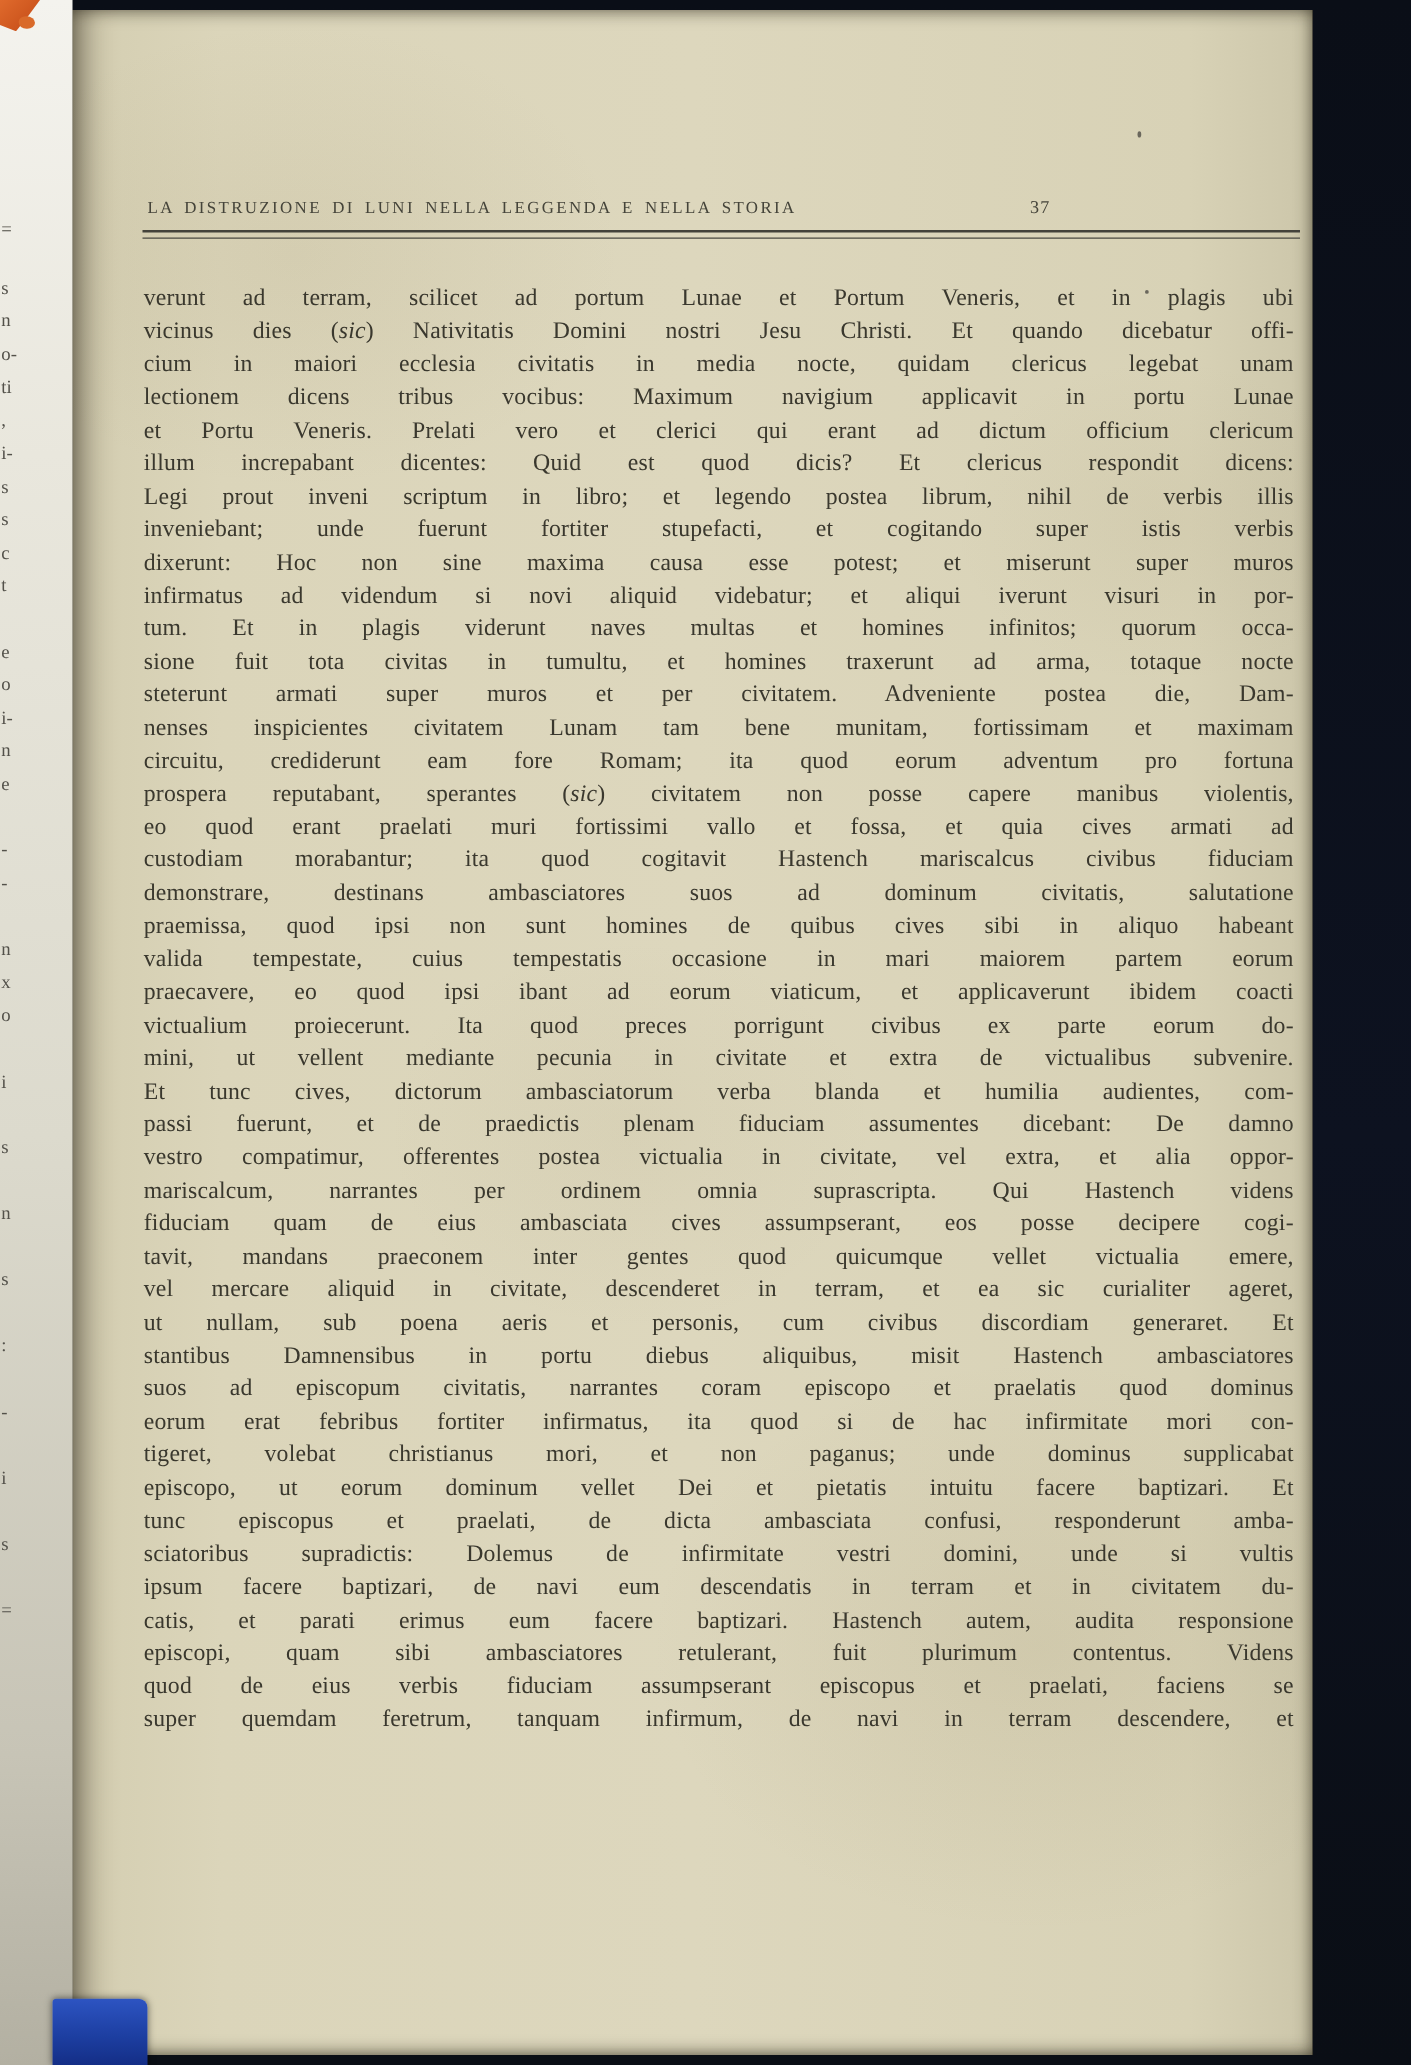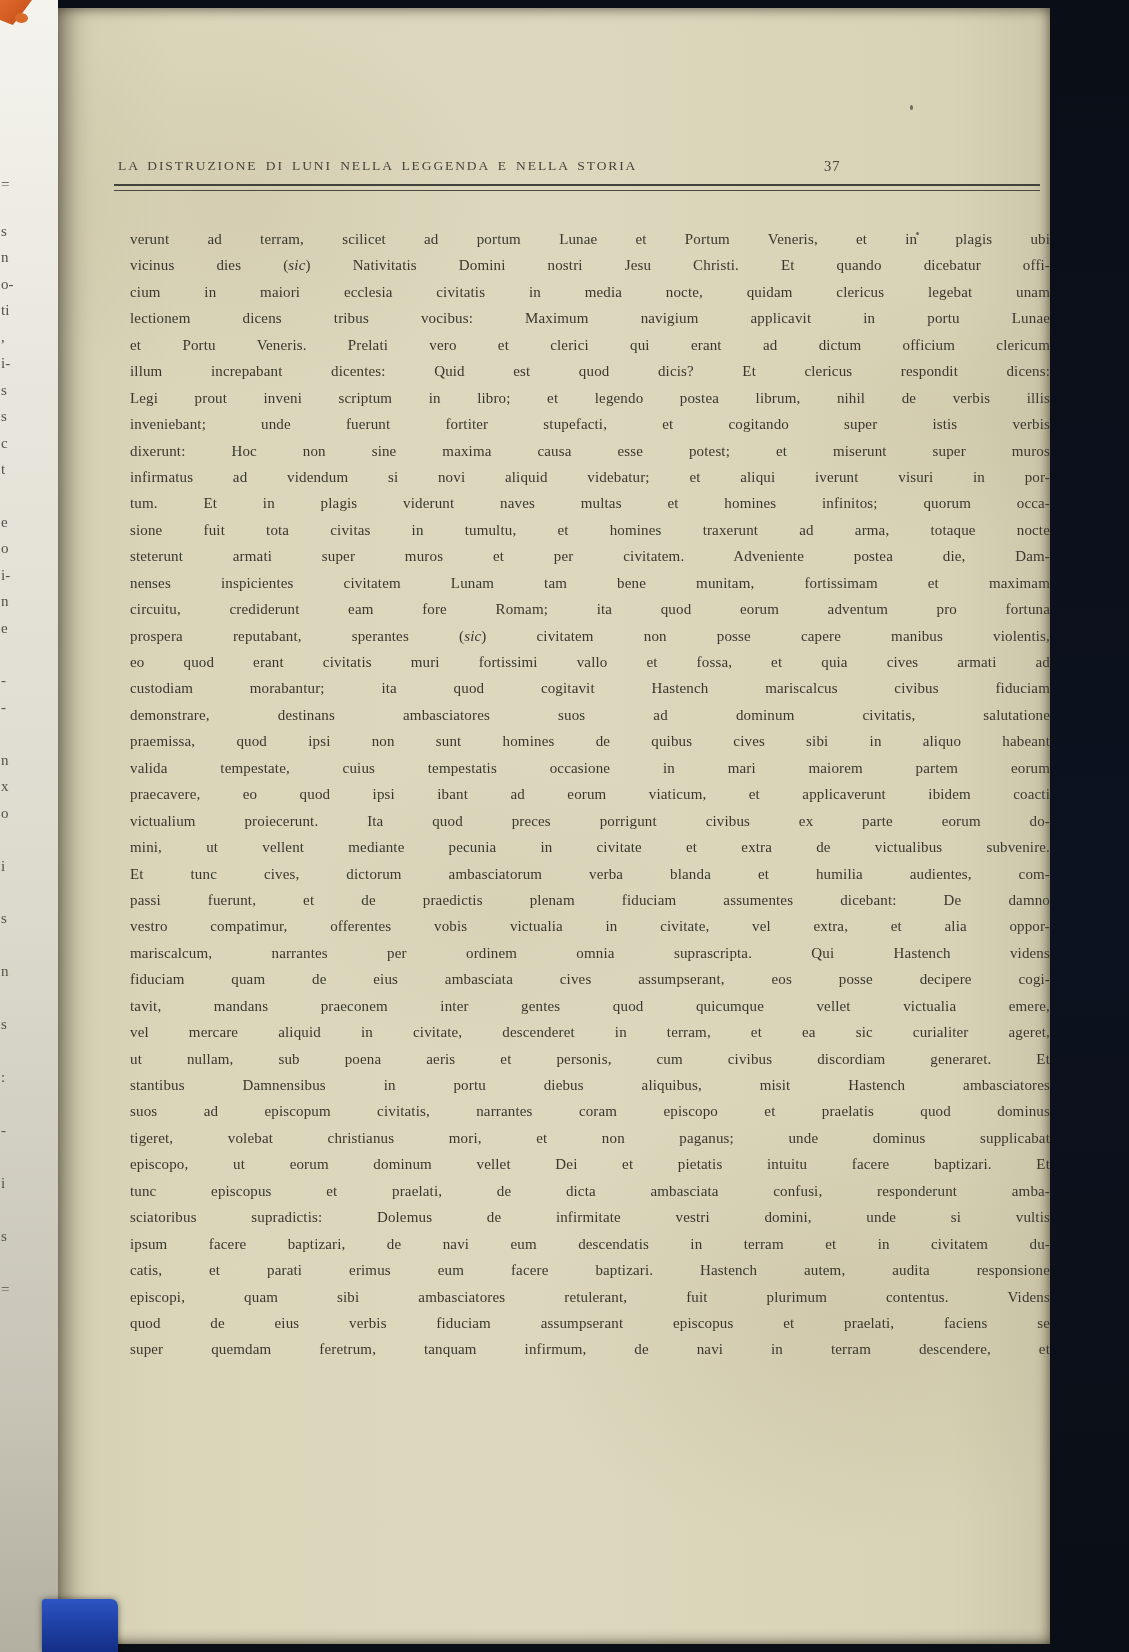--- a/index.html
+++ b/index.html
@@ -15,22 +15,22 @@
       linear-gradient(90deg,#c9c2a6 0%,#d6d0b4 4%,#dbd5ba 12%,#ddd7bd 50%,#d8d2b6 90%,#cdc7ab 99%,#c2bca0 100%);
     box-shadow: inset 16px 0 22px -10px rgba(35,30,18,0.55),
                 inset -8px 0 14px -7px rgba(35,30,18,0.45),
                 inset 0 9px 12px -8px rgba(35,30,18,0.40),
                 inset 0 -8px 12px -7px rgba(35,30,18,0.50);}
   .header-row{position:absolute;left:60px;top:150px;width:920px;height:22px;color:#45443a;}
   .header-title{width:720px;text-align:left;font-size:13.5px;letter-spacing:1.9px;word-spacing:3px;}
   .page-number{position:absolute;left:706px;top:0;font-size:14.5px;letter-spacing:1px;text-align:center;}
   .header-rule{position:absolute;left:56px;top:176px;width:926px;height:4px;
     border-top:2px solid #43423a;border-bottom:1.5px solid #4a4940;}
-  .body-text{position:absolute;left:72px;top:218px;width:920px;color:#3a382e;
-    font-size:15px;letter-spacing:0.15px;}
+  .body-text{position:absolute;left:57px;top:218px;width:920px;color:#3a382e;
+    font-size:19px;letter-spacing:0.15px;}
   .body-text .line{height:26.45px;line-height:26.45px;white-space:nowrap;
     text-align:justify;text-align-last:justify;overflow:visible;}
   .body-text .line em{font-style:italic;}
   .margin-fragments{position:absolute;left:0;top:218px;width:22px;z-index:3;
     color:#53514a;font-size:15px;}
   .margin-fragments .frag{height:26.45px;line-height:26.45px;padding-left:1px;}
   .margin-mark-top{position:absolute;left:1px;top:176px;z-index:3;color:#4c4a42;font-size:15px;letter-spacing:1px;}
   .mark-orange{position:absolute;left:0;top:0;width:32px;height:25px;z-index:4;
     background:linear-gradient(135deg,#e06a2c,#c24a16);
     clip-path:polygon(0 0,100% 0,70% 52%,40% 100%,0 80%);}
@@ -115,38 +115,39 @@
         <div class="line">Legi prout inveni scriptum in libro; et legendo postea librum, nihil de verbis illis</div>
         <div class="line">inveniebant; unde fuerunt fortiter stupefacti, et cogitando super istis verbis</div>
         <div class="line">dixerunt: Hoc non sine maxima causa esse potest; et miserunt super muros</div>
         <div class="line">infirmatus ad videndum si novi aliquid videbatur; et aliqui iverunt visuri in por-</div>
         <div class="line">tum. Et in plagis viderunt naves multas et homines infinitos; quorum occa-</div>
         <div class="line">sione fuit tota civitas in tumultu, et homines traxerunt ad arma, totaque nocte</div>
         <div class="line">steterunt armati super muros et per civitatem. Adveniente postea die, Dam-</div>
         <div class="line">nenses inspicientes civitatem Lunam tam bene munitam, fortissimam et maximam</div>
         <div class="line">circuitu, crediderunt eam fore Romam; ita quod eorum adventum pro fortuna</div>
         <div class="line">prospera reputabant, sperantes (<em>sic</em>) civitatem non posse capere manibus violentis,</div>
-        <div class="line">eo quod erant civitatis muri fortissimi vallo et fossa, et quia cives armati ad</div>
+        <div class="line">eo quod erant praelati muri fortissimi vallo et fossa, et quia cives armati ad</div>
         <div class="line">custodiam morabantur; ita quod cogitavit Hastench mariscalcus civibus fiduciam</div>
         <div class="line">demonstrare, destinans ambasciatores suos ad dominum civitatis, salutatione</div>
         <div class="line">praemissa, quod ipsi non sunt homines de quibus cives sibi in aliquo habeant</div>
         <div class="line">valida tempestate, cuius tempestatis occasione in mari maiorem partem eorum</div>
         <div class="line">praecavere, eo quod ipsi ibant ad eorum viaticum, et applicaverunt ibidem coacti</div>
         <div class="line">victualium proiecerunt. Ita quod preces porrigunt civibus ex parte eorum do-</div>
         <div class="line">mini, ut vellent mediante pecunia in civitate et extra de victualibus subvenire.</div>
         <div class="line">Et tunc cives, dictorum ambasciatorum verba blanda et humilia audientes, com-</div>
         <div class="line">passi fuerunt, et de praedictis plenam fiduciam assumentes dicebant: De damno</div>
-        <div class="line">vestro compatimur, offerentes vobis victualia in civitate, vel extra, et alia oppor-</div>
+        <div class="line">vestro compatimur, offerentes postea victualia in civitate, vel extra, et alia oppor-</div>
         <div class="line">mariscalcum, narrantes per ordinem omnia suprascripta. Qui Hastench videns</div>
         <div class="line">fiduciam quam de eius ambasciata cives assumpserant, eos posse decipere cogi-</div>
         <div class="line">tavit, mandans praeconem inter gentes quod quicumque vellet victualia emere,</div>
         <div class="line">vel mercare aliquid in civitate, descenderet in terram, et ea sic curialiter ageret,</div>
         <div class="line">ut nullam, sub poena aeris et personis, cum civibus discordiam generaret. Et</div>
         <div class="line">stantibus Damnensibus in portu diebus aliquibus, misit Hastench ambasciatores</div>
         <div class="line">suos ad episcopum civitatis, narrantes coram episcopo et praelatis quod dominus</div>
+        <div class="line">eorum erat febribus fortiter infirmatus, ita quod si de hac infirmitate mori con-</div>
         <div class="line">tigeret, volebat christianus mori, et non paganus; unde dominus supplicabat</div>
         <div class="line">episcopo, ut eorum dominum vellet Dei et pietatis intuitu facere baptizari. Et</div>
         <div class="line">tunc episcopus et praelati, de dicta ambasciata confusi, responderunt amba-</div>
         <div class="line">sciatoribus supradictis: Dolemus de infirmitate vestri domini, unde si vultis</div>
         <div class="line">ipsum facere baptizari, de navi eum descendatis in terram et in civitatem du-</div>
         <div class="line">catis, et parati erimus eum facere baptizari. Hastench autem, audita responsione</div>
         <div class="line">episcopi, quam sibi ambasciatores retulerant, fuit plurimum contentus. Videns</div>
         <div class="line">quod de eius verbis fiduciam assumpserant episcopus et praelati, faciens se</div>
         <div class="line">super quemdam feretrum, tanquam infirmum, de navi in terram descendere, et</div>
       </div>

